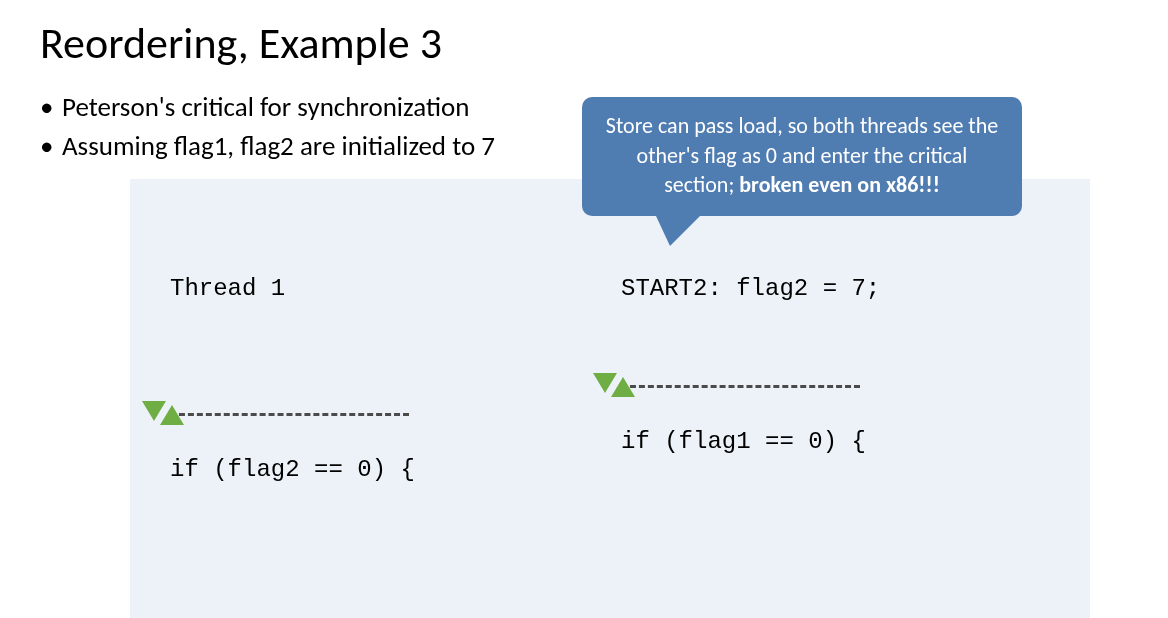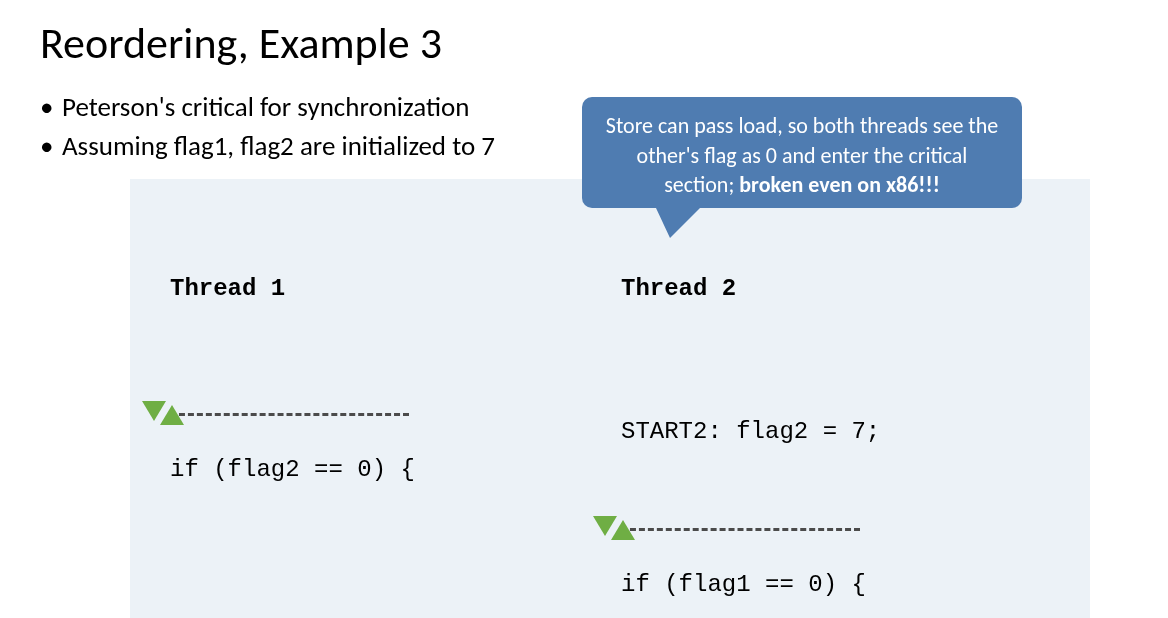--- a/index.html
+++ b/index.html
@@ -49,21 +49,21 @@
     position: absolute;
     top: 97px;
     left: 582px;
     width: 440px;
     background: #4f7cb1;
     color: #fff;
     font-size: 22px;
     line-height: 1.35;
     text-align: center;
     border-radius: 10px;
-    padding: 14px 18px 8px 18px;
+    padding: 14px 18px 16px 18px;
     box-sizing: border-box;
     z-index: 10;
   }
   .callout .cb { font-weight: 700; }
   .callout-tail {
     position: absolute;
     left: 74px;
     top: 100%;
     width: 0;
     height: 0;
@@ -87,21 +87,21 @@
   }
   .col {
     position: relative;
     width: 50%;
     font-family: Consolas, "Courier New", monospace;
     font-size: 24px;
     line-height: 1.6;
     white-space: pre;
   }
   .col .hdr {
-    font-weight: 700;
+    font-weight: 400;
     margin-bottom: 28px;
     display: block;
   }
 
   
   .breakwrap {
     position: absolute;
     left: -30px;
     right: 0;
     height: 0;
@@ -165,21 +165,20 @@
         </div>
         <div>if (flag2 == 0) {</div>
         
         
         
         
         
       </div>
 
       <div class="col">
-        <span class="hdr">Thread 2</span>
         <div>START2: flag2 = 7;</div>
         <div class="breakwrap">
           <div class="dashline"></div>
           <div class="tri-down"></div>
           <div class="tri-up"></div>
         </div>
         <div>if (flag1 == 0) {</div>
         
         
         

